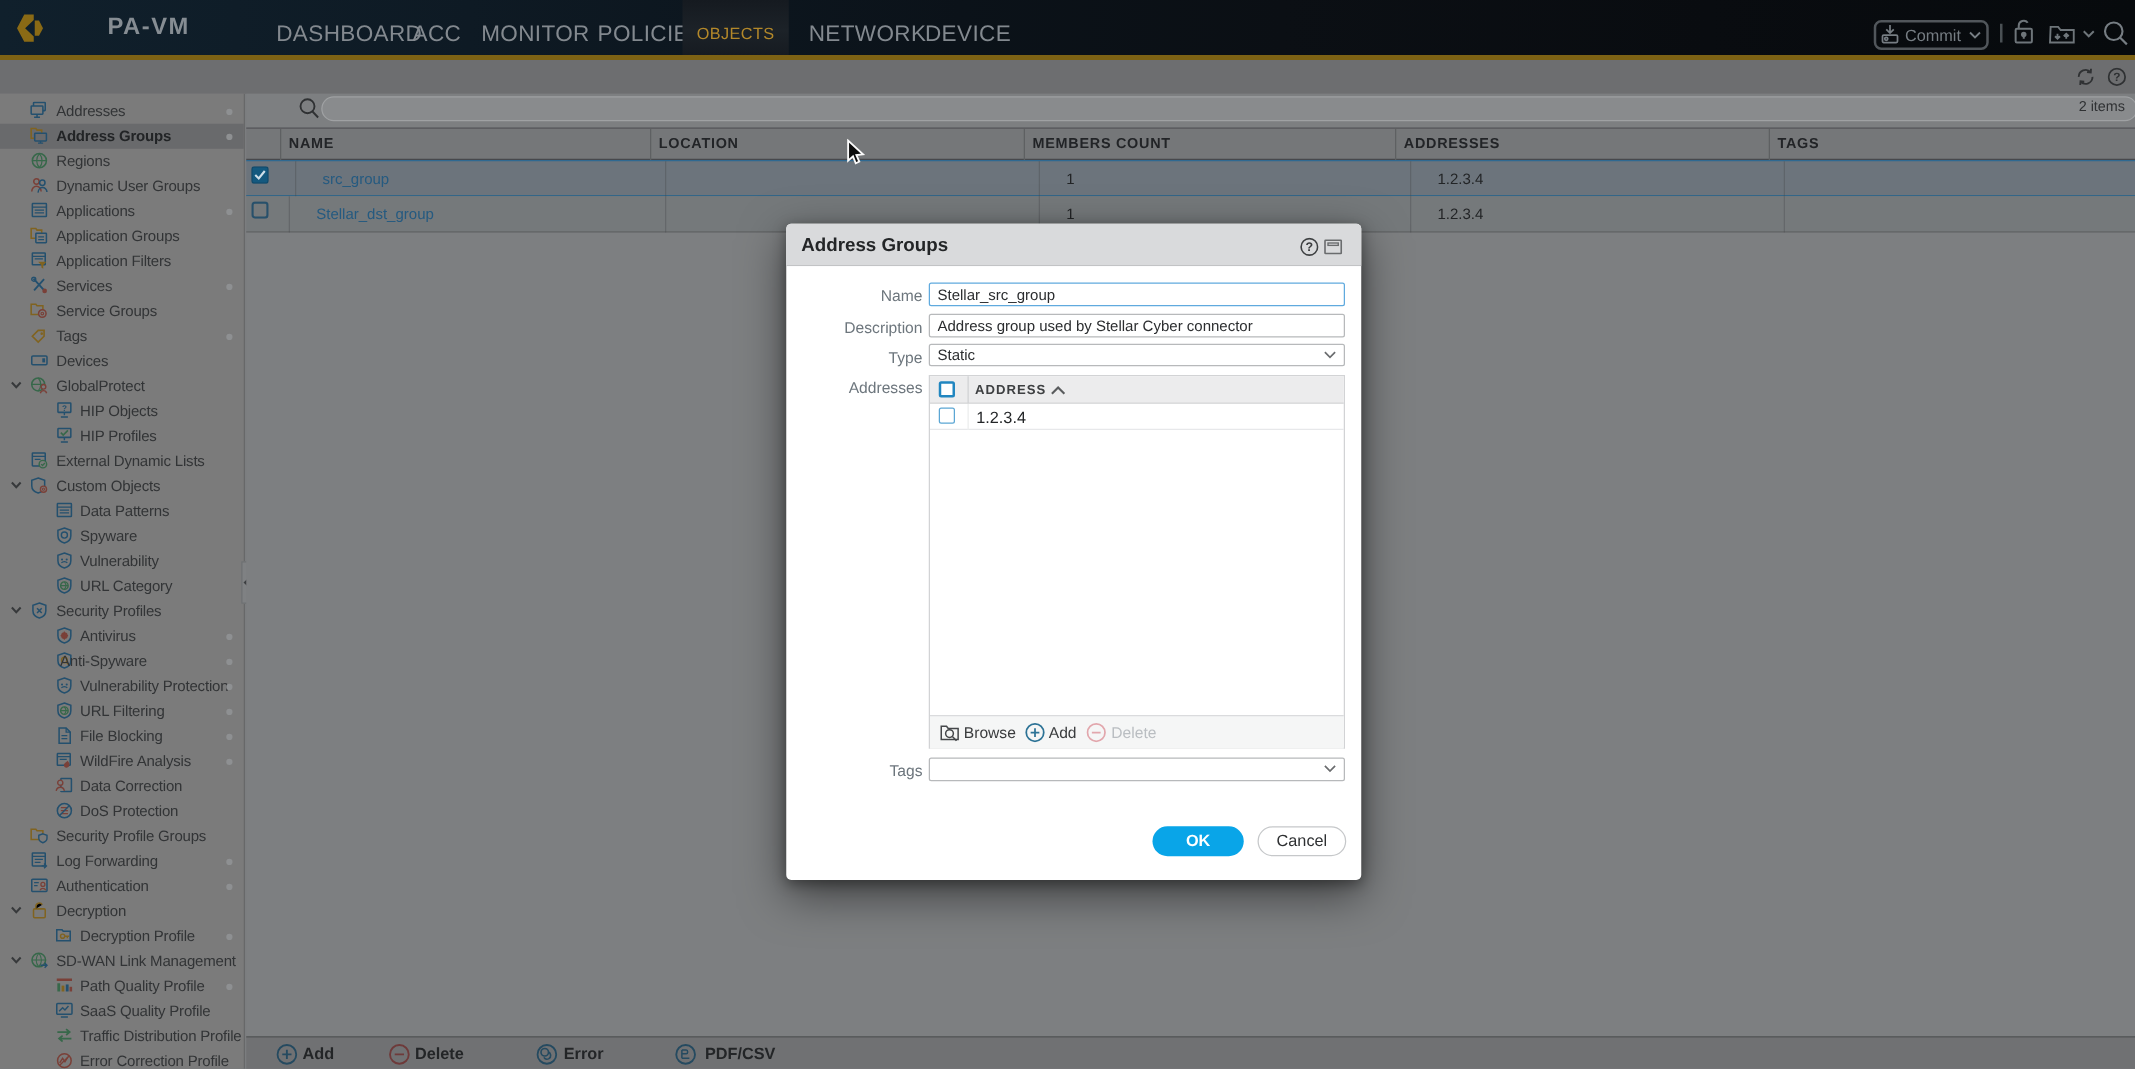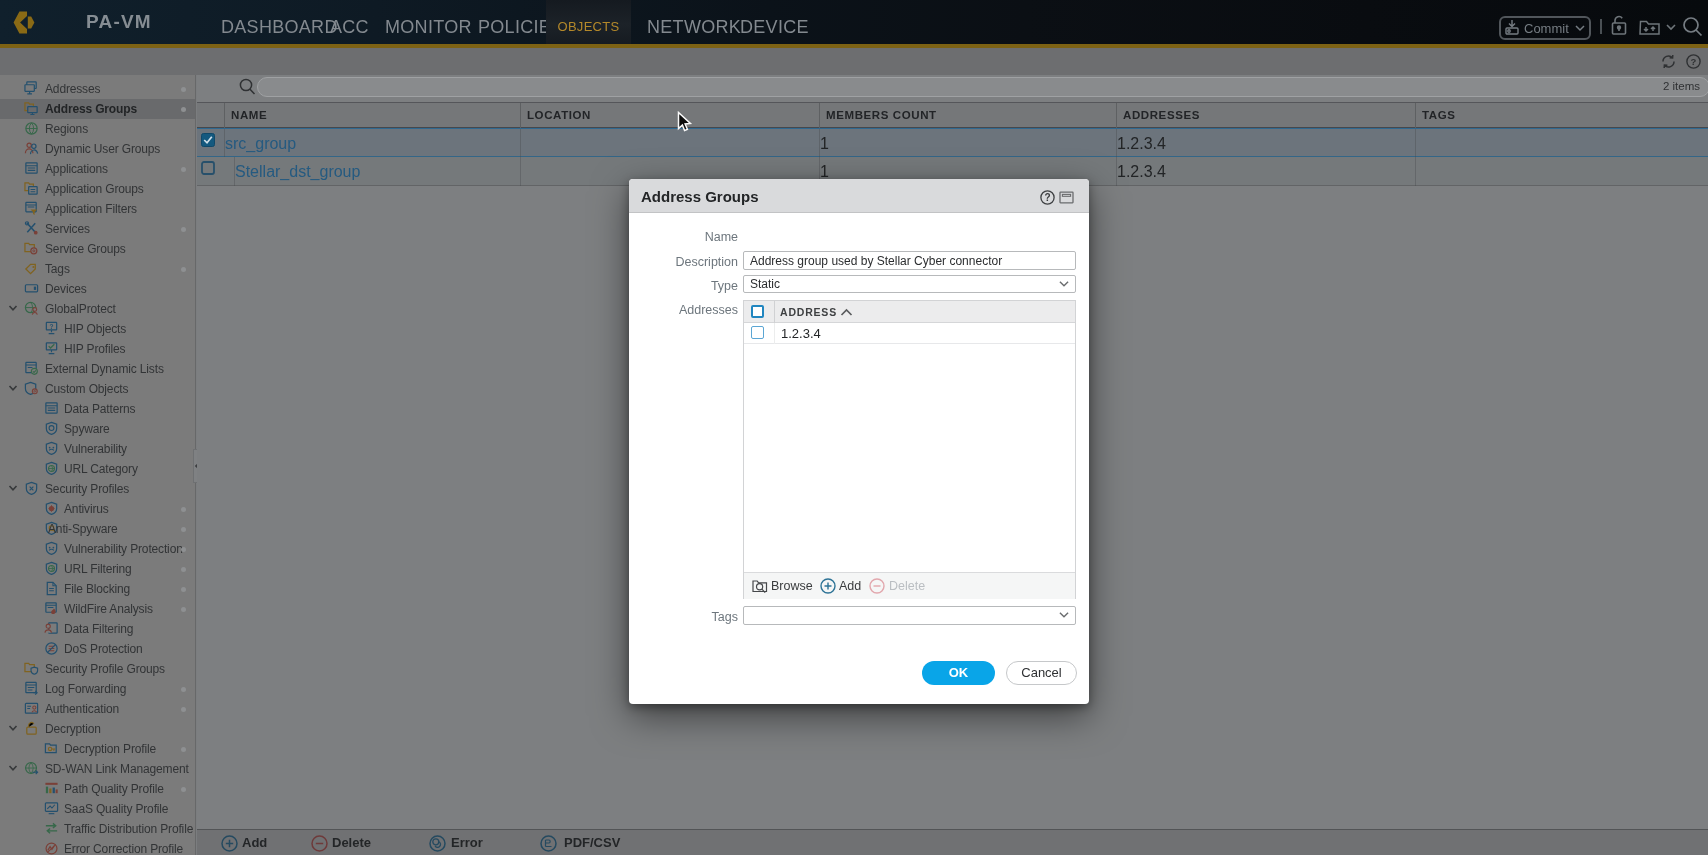--- a/index.html
+++ b/index.html
@@ -30,21 +30,21 @@
 
 
 #content { position:absolute; left:197px; top:75px; width:1511px; height:780px; background:#7d7f81; }
 #srow { position:absolute; left:0; top:0; width:1511px; height:27px;margin-left:40px; }
 #spill { position:absolute; left:20px; top:2px; width:1453px; height:20px; border:1px solid #9fa1a3; border-radius:10px; background:#898b8d; }
 #sitems { position:absolute; right:10px; top:5px; font-size:11.5px; color:#2f3133; }
 
 #thead { position:absolute; left:0; top:27px; width:1511px; height:26px; background:#757779; border-top:1px solid #55565a; border-bottom:1px solid #47484c; }
 .hcell { position:absolute; top:0; height:25px; line-height:25px; font-size:11.5px; font-weight:bold; letter-spacing:0.6px; color:#222427; border-left:1px solid #5e6062; padding-left:6px; }
 .row { position:absolute; left:0; width:1511px; height:29px; }
-.rcell { position:absolute; top:0; height:29px; line-height:29px; font-size:16px; color:#222426; border-left:1px solid rgba(70,72,74,0.35); padding-left:0; }
+.rcell { position:absolute; top:0; height:29px; line-height:29px; font-size:12px; color:#222426; border-left:1px solid rgba(70,72,74,0.35); padding-left:21px;margin-left:12px; }
 .blue { color:#255a80; }
 #row1 { top:53px; background:#6c747c; border-top:1px solid #2f6991; border-bottom:1px solid #336688; height:29px; }
 #row2 { top:82px; background:#75797b; border-bottom:1px solid #626466; height:29px; }
 
 #botbar { position:absolute; left:0; top:754px; width:1511px; height:27px; background:#707173; border-top:1px solid #525456; }
 .bbi { position:absolute; top:0; height:26px; line-height:26px; font-size:13px; font-weight:bold; color:#232527; }
 
 
 #modal { position:absolute; left:629px; top:179px; width:460px; height:525px; background:#ffffff; border-radius:4px; box-shadow:0 12px 36px rgba(0,0,0,0.5), 0 3px 10px rgba(0,0,0,0.35); }
 #mtitle { position:absolute; left:0; top:0; width:460px; height:34px; background:#d9dadc; border-bottom:1px solid #c2c3c5; border-radius:4px 4px 0 0; }
@@ -361,21 +361,21 @@
         </svg>
         <div class="txt" style="left:64px">WildFire Analysis</div>
         <div class="dot"></div>
       </div>
     <div class="si" style="top:544px">
         <svg class="ic" style="left:44px" viewBox="0 0 16 16">
           <rect x="5" y="2" width="9" height="11" rx="0.5" stroke="#24506e" fill="none" stroke-width="1.3"></rect>
           <circle cx="4.5" cy="5.5" r="2.2" stroke="#7a4038" fill="#7b7b7b" stroke-width="1.2"></circle>
           <path d="M1,12.5 a3.6,4 0 0 1 7,0" stroke="#7a4038" fill="#7b7b7b" stroke-width="1.2"></path>
         </svg>
-        <div class="txt" style="left:64px">Data Filtering</div>
+        <div class="txt" style="left:64px">Data Correction</div>
       </div>
     <div class="si" style="top:564px">
         <svg class="ic" style="left:44px" viewBox="0 0 16 16">
           <circle cx="8" cy="8" r="6" stroke="#24506e" fill="none" stroke-width="1.3"></circle>
           <path d="M5,5.5 h6 M5,8 h6 M5,10.5 h6" stroke="#7a4038" stroke-width="1.1" fill="none"></path>
           <path d="M3.5,12.5 L12.5,3.5" stroke="#24506e" stroke-width="1.2" fill="none"></path>
         </svg>
         <div class="txt" style="left:64px">DoS Protection</div>
       </div>
     <div class="si" style="top:584px">
@@ -507,21 +507,21 @@
       <div class="rcell blue" style="left:27px;width:295px">src_group</div>
       <div class="rcell" style="left:323px;width:298px"></div>
       <div class="rcell" style="left:622px;width:296px">1</div>
       <div class="rcell" style="left:919px;width:298px">1.2.3.4</div>
       <div class="rcell" style="left:1218px;width:290px"></div>
     </div>
     <div class="row" id="row2">
       <svg class="abs" style="left:4px;top:4px" width="14" height="14" viewBox="0 0 14 14">
         <rect x="1" y="1" width="12" height="12" rx="2" fill="none" stroke="#27506b" stroke-width="1.8"></rect>
       </svg>
-      <div class="rcell blue" style="left:37px;width:347px">Stellar_dst_group</div>
+      <div class="rcell blue" style="left:22px;width:347px">Stellar_dst_group</div>
       <div class="rcell" style="left:323px;width:298px"></div>
       <div class="rcell" style="left:622px;width:296px">1</div>
       <div class="rcell" style="left:919px;width:298px">1.2.3.4</div>
       <div class="rcell" style="left:1218px;width:290px"></div>
     </div>
     <div id="botbar">
       <svg class="abs" style="left:24px;top:5px" width="17" height="17" viewBox="0 0 17 17">
         <circle cx="8.5" cy="8.5" r="7.5" stroke="#254a60" stroke-width="1.5" fill="none"></circle>
         <path d="M8.5,4.8 v7.4 M4.8,8.5 h7.4" stroke="#254a60" stroke-width="1.5"></path>
       </svg>
@@ -556,20 +556,21 @@
         <circle cx="7.5" cy="7.5" r="6.6" stroke="#3e4042" stroke-width="1.3" fill="none"></circle>
         <text x="7.5" y="11" font-size="10" font-weight="bold" fill="#3a3c3e" text-anchor="middle" font-family="Liberation Sans">?</text>
       </svg>
       <svg class="abs" style="left:430px;top:12px" width="15" height="13" viewBox="0 0 15 13">
         <rect x="1" y="1.2" width="13" height="10.6" rx="0.5" stroke="#6a6c6e" stroke-width="1.3" fill="none"></rect>
         <rect x="3.4" y="3.4" width="8.2" height="1.9" stroke="#6a6c6e" stroke-width="1.1" fill="none"></rect>
       </svg>
     </div>
 
     <div class="mlabel" style="left:4px;top:51px">Name</div>
+    <input class="minput" id="mname" style="top: 47px;" value="Stellar_src_group">
     <div class="mlabel" style="left:4px;top:76px">Description</div>
     <input class="minput" style="top: 72px;" value="Address group used by Stellar Cyber connector">
     <div class="mlabel" style="left:4px;top:100px">Type</div>
     <div class="minput" style="top:96px;height:18px;line-height:16px">Static</div>
     <svg class="chev" style="left:430px;top:100px" width="11" height="8" viewBox="0 0 11 8">
       <path d="M1,1.5 l4.5,4.5 4.5,-4.5" stroke="#6a6c6e" stroke-width="1.5" fill="none"></path>
     </svg>
     <div class="mlabel" style="left:4px;top:124px">Addresses</div>
 
     <div id="addrtbl">

